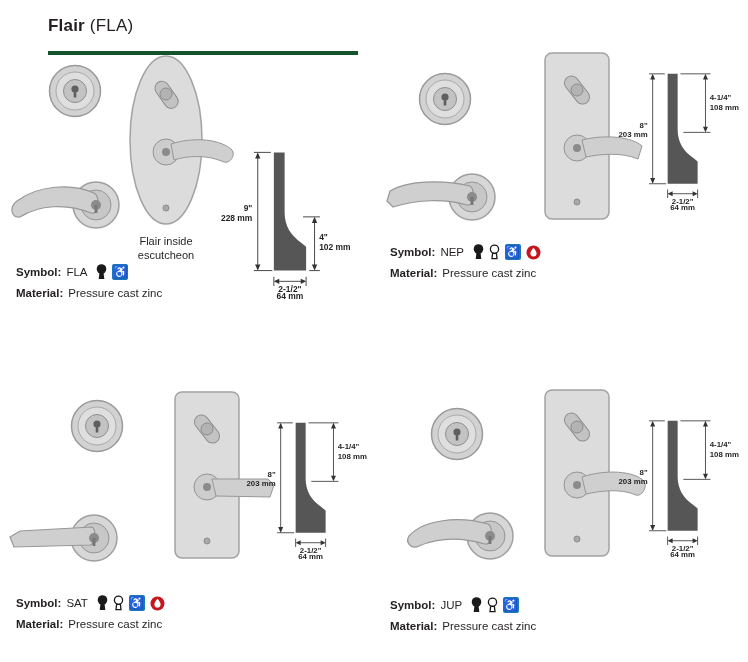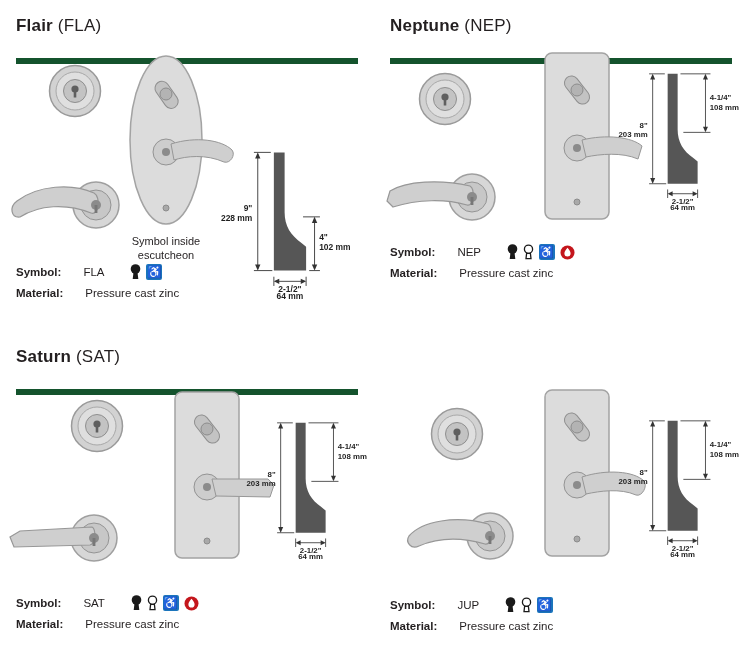--- a/index.html
+++ b/index.html
@@ -9,28 +9,28 @@
     width:748px; height:662px;
     background:#ffffff;
     display:grid;
     grid-template-columns:374px 374px;
     grid-template-rows:331px 331px;
     font-family:"Liberation Sans", sans-serif;
     color:#231f20;
     overflow:hidden;
   }
   .quad { position:relative; padding:16px 16px 0 16px; overflow:hidden; }
-  .q-title { font-size:17px; font-weight:400; padding-bottom:22px; border-bottom:6px solid #14532d; letter-spacing:.2px; }
+  .q-title { font-size:17px; font-weight:400; padding-bottom:15px; border-bottom:4px solid #14532d; letter-spacing:.2px;margin-left:32px; }
   .q-name { font-weight:bold; }
   .q-code { font-weight:400; }
 
   .deadbolt, .plate, .lever, .caption, .dims, .meta { position:absolute; }
   .caption { font-size:11px; line-height:1.3; text-align:center; color:#231f20; }
   .meta { left:16px; font-size:11.5px; }
-  .meta .row { display:flex; align-items:center; gap:22px; margin-bottom:7px; white-space:nowrap; }
+  .meta .row { display:flex; align-items:center; gap:5px; margin-bottom:7px; white-space:nowrap; }
   .meta b { font-weight:bold; }
   .icons { display:inline-flex; align-items:center; gap:5px; margin-left:4px; }
   .ada {
     width:16px; height:16px; background:#1b75bc; color:#fff;
     border-radius:2px; display:inline-flex; align-items:center; justify-content:center;
     font-size:12px; line-height:1;
   }
   .dims text { font-family:"Liberation Sans", sans-serif; }
   .dt { font-size:11px; font-weight:bold; fill:#1f1f1f; }
   .dl { stroke:#3a3a3a; stroke-width:1.2; fill:none; }
@@ -99,21 +99,21 @@
     <div class="lever">
       <svg width="120" height="54" viewBox="0 0 120 54">
         <circle cx="92" cy="27" r="23" fill="#d7d7d7" stroke="#9f9f9f" stroke-width="1.5"></circle>
         <circle cx="92" cy="27" r="15" fill="#c7c7c7" stroke="#949494"></circle>
         <path d="M90,15 C68,5 34,7 13,23 C5,29 7,40 16,39 C35,27 62,25 87,35 C95,38 97,19 90,15 Z" fill="#cfcfcf" stroke="#979797" stroke-width="1.2"></path>
         <circle cx="92" cy="27" r="5" fill="#8b8b8b"></circle>
         <rect x="90.6" y="27" width="2.8" height="8" fill="#777777"></rect>
       </svg>
     </div>
 
-    <div class="caption">Symbol inside escutcheon</div>
+    <div class="caption">Flair inside escutcheon</div>
 
     <div class="dims">
       <svg width="142" height="154" viewBox="0 0 185 200">
         <path d="M78,8 L92,8 L92,86 C92,104 100,116 114,126 L120,131 L120,162 L78,162 Z" fill="#565656"></path>
         <line class="dl" x1="52" y1="8" x2="74" y2="8"></line>
         <line class="dl" x1="52" y1="162" x2="76" y2="162"></line>
         <line class="dl" x1="57" y1="10" x2="57" y2="160"></line>
         <polygon points="53.5,16 60.5,16 57,8" fill="#333"></polygon>
         <polygon points="53.5,154 60.5,154 57,162" fill="#333"></polygon>
         <text class="dt" x="50" y="84" text-anchor="end">9"</text>
@@ -148,21 +148,20 @@
         </span>
       </div>
       <div class="row">
         <b>Material:</b>
         <span>Pressure cast zinc</span>
       </div>
     </div>
   </section>
 
   <section class="quad" id="q1">
-    <h2 class="q-title"><span class="q-name">Neptune</span> <span class="q-code">(NEP)</span></h2>
 
     <div class="deadbolt">
       <svg width="54" height="54" viewBox="0 0 54 54">
         <circle cx="27" cy="27" r="25.5" fill="#d2d2d2" stroke="#9a9a9a" stroke-width="1.5"></circle>
         <circle cx="27" cy="27" r="19" fill="#dfdfdf" stroke="#a8a8a8"></circle>
         <circle cx="27" cy="27" r="11.5" fill="#c3c3c3" stroke="#8f8f8f"></circle>
         <circle cx="27" cy="25" r="3.6" fill="#5f5f5f"></circle>
         <rect x="25.7" y="25" width="2.6" height="8.5" fill="#5f5f5f"></rect>
       </svg>
     </div>
@@ -240,21 +239,20 @@
         </span>
       </div>
       <div class="row">
         <b>Material:</b>
         <span>Pressure cast zinc</span>
       </div>
     </div>
   </section>
 
   <section class="quad" id="q2">
-    <h2 class="q-title"><span class="q-name">Saturn</span> <span class="q-code">(SAT)</span></h2>
 
     <div class="deadbolt">
       <svg width="54" height="54" viewBox="0 0 54 54">
         <circle cx="27" cy="27" r="25.5" fill="#d2d2d2" stroke="#9a9a9a" stroke-width="1.5"></circle>
         <circle cx="27" cy="27" r="19" fill="#dfdfdf" stroke="#a8a8a8"></circle>
         <circle cx="27" cy="27" r="11.5" fill="#c3c3c3" stroke="#8f8f8f"></circle>
         <circle cx="27" cy="25" r="3.6" fill="#5f5f5f"></circle>
         <rect x="25.7" y="25" width="2.6" height="8.5" fill="#5f5f5f"></rect>
       </svg>
     </div>

